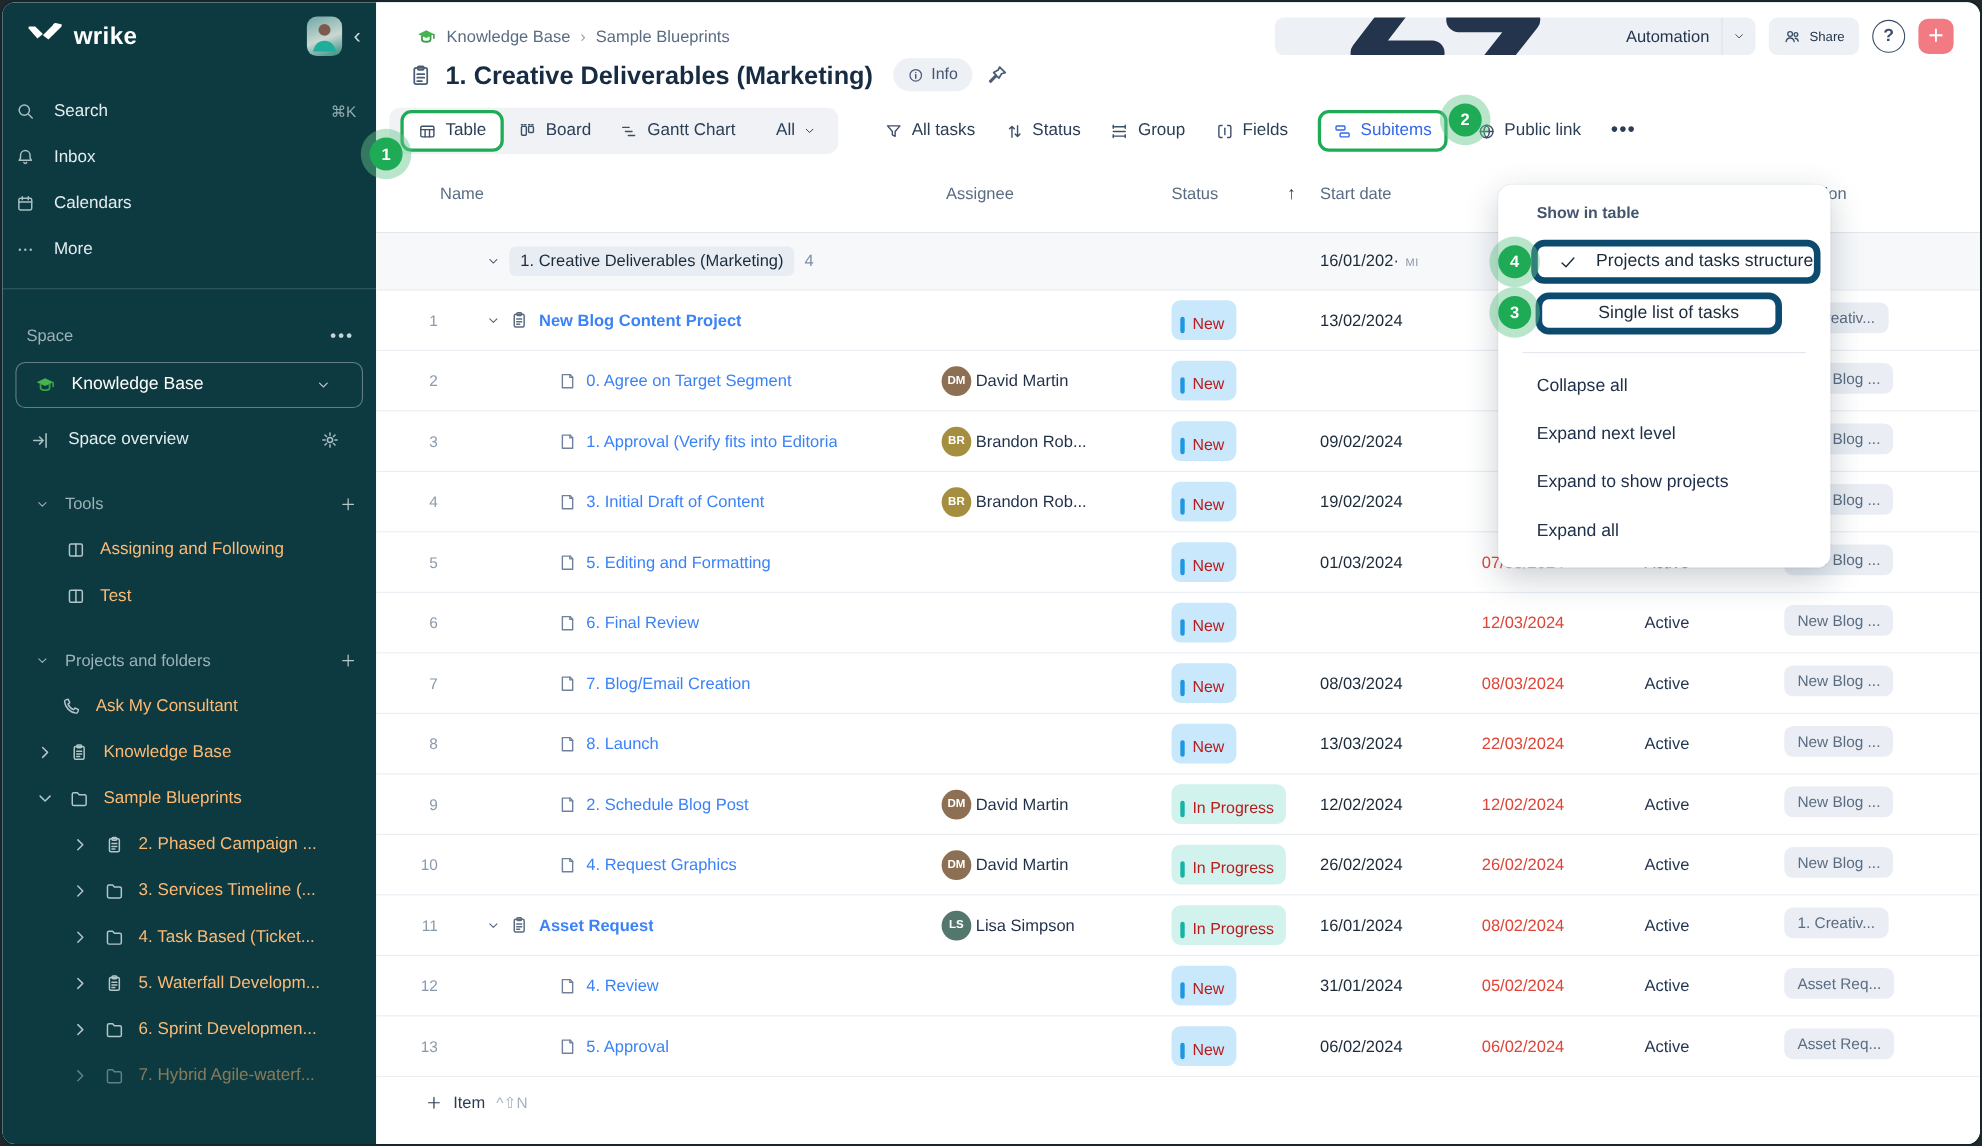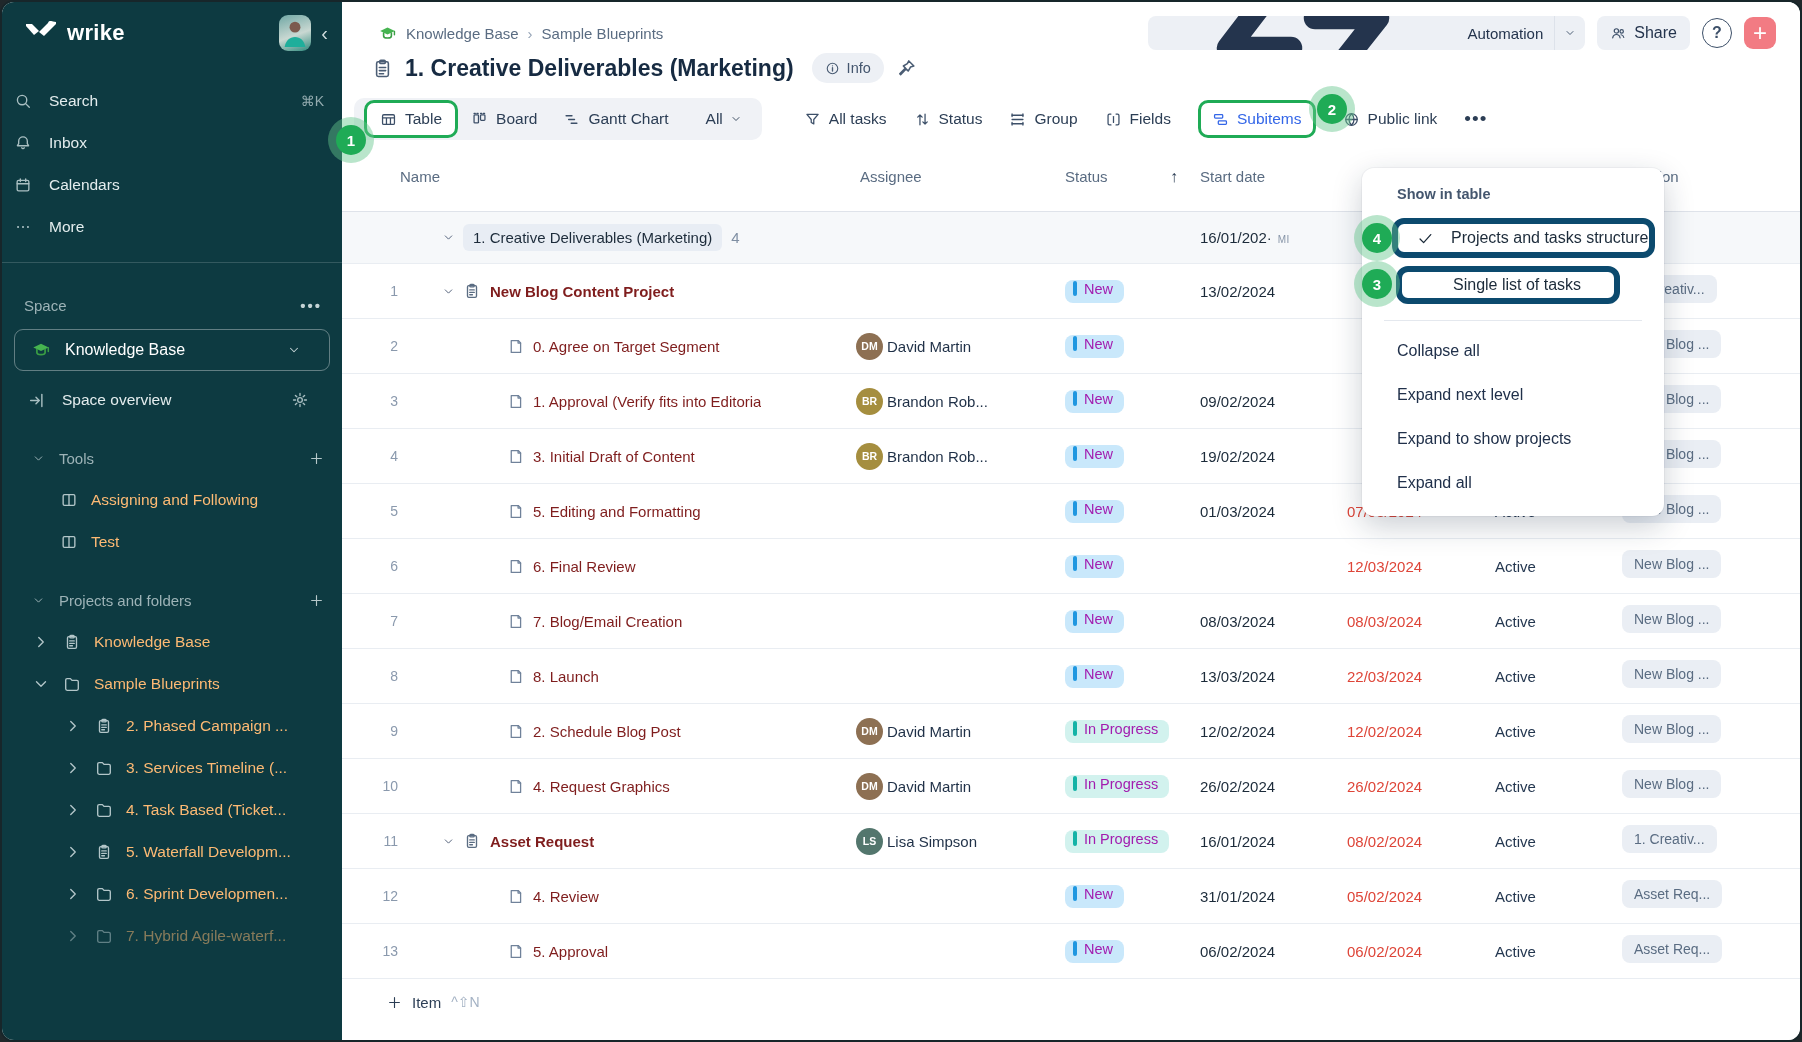--- a/index.html
+++ b/index.html
@@ -48,21 +48,21 @@
   .trow.selected{background:rgba(255,255,255,.14);}
   .trow.faded{opacity:.5;}
 
   
   .content{position:absolute;left:340px;top:0;right:0;bottom:0;background:#fff;}
   .crumb-row{display:flex;align-items:center;padding:20px 24px 0 36px;height:42px;}
   .crumb{display:flex;align-items:center;gap:9px;font-size:15px;color:#5a6c82;}
   .crumb .ic{width:19px;height:19px;}
   .crumb .sep{color:#93a2b5;font-size:15px;}
   .hdr-actions{margin-left:auto;display:flex;align-items:center;gap:12px;}
-  .pill-btn{display:inline-flex;align-items:center;gap:8px;background:#edf0f5;border-radius:8px;height:34px;padding:0 13px;font-size:16px;color:#24344d;cursor:pointer;}
+  .pill-btn{display:inline-flex;align-items:center;gap:8px;background:#edf0f5;border-radius:8px;height:34px;padding:0 13px;font-size:12px;color:#24344d;cursor:pointer;}
   .pill-btn .ic{width:16px;height:16px;color:#3c4f68;}
   .split{display:inline-flex;align-items:stretch;background:#edf0f5;border-radius:8px;overflow:hidden;}
   .split .main{display:inline-flex;align-items:center;gap:8px;padding:0 11px;height:34px;font-size:15px;color:#24344d;cursor:pointer;}
   .split .caret{display:inline-flex;align-items:center;padding:0 9px;border-left:1px solid #dde2ea;cursor:pointer;}
   .split .caret .ic{width:12px;height:12px;color:#3c4f68;}
   .help-btn{width:30px;height:30px;border-radius:50%;border:1.6px solid #3c4f68;color:#3c4f68;display:flex;align-items:center;justify-content:center;font-size:16px;font-weight:700;cursor:pointer;}
   .add-btn{width:32px;height:32px;border-radius:9px;background:#f27b83;color:#fff;display:flex;align-items:center;justify-content:center;font-size:24px;font-weight:400;cursor:pointer;}
   .title-row{display:flex;align-items:center;gap:12px;padding:6px 24px 0 30px;height:42px;}
   .title-row .ic{width:21px;height:21px;color:#4b5d74;}
   .page-title{font-size:23px;font-weight:700;color:#172b42;}
@@ -92,28 +92,28 @@
   .thead .h-pad{padding-left:8px;}
   .thead .h-sort{justify-self:end;margin-right:14px;font-size:16px;color:#2c3e55;}
   .thead .h-loc{padding-left:57px;}
   .trow2{height:55px;border-bottom:1px solid #e9edf2;}
   .trow2.root{height:52px;background:#f6f8fa;}
   .c-num{text-align:right;padding-right:14px;font-size:14px;color:#8a99ad;}
   .c-name{display:flex;align-items:center;min-width:0;}
   .c-name .chev{width:13px;height:13px;color:#53627a;margin-left:30px;flex:none;cursor:pointer;}
   .c-name .ric{width:18px;height:18px;color:#5a6c82;margin-left:8px;flex:none;}
   .c-name .ric.t2{margin-left:95px;width:17px;height:17px;color:#70829a;}
-  .c-name .nm{margin-left:9px;font-size:15px;color:#7f1d1d;white-space:nowrap;overflow:hidden;text-overflow:ellipsis;}
+  .c-name .nm{margin-left:9px;font-size:15px;color:#3b82f6;white-space:nowrap;overflow:hidden;text-overflow:ellipsis;}
   .c-name .nm.bold{font-weight:700;}
   .name-pill{margin-left:8px;background:#e8edf4;border-radius:6px;padding:5px 10px;font-size:15px;color:#1c2b3a;white-space:nowrap;}
   .c-count{margin-left:9px;color:#7f8fa3;font-size:15px;}
   .c-assignee{display:flex;align-items:center;gap:4px;min-width:0;padding-left:4px;text-align:center;}
   .avatar{width:27px;height:27px;border-radius:50%;color:#fff;font-size:10.5px;font-weight:700;display:flex;align-items:center;justify-content:center;flex:none;}
   .c-assignee .an{font-size:15px;color:#1f3047;white-space:nowrap;overflow:hidden;text-overflow:ellipsis;}
-  .status-pill{display:inline-flex;align-items:center;gap:7px;margin-left:8px;padding:1px 11px 6px 8px;border-radius:8px;font-size:14.5px;color:#a21caf;cursor:pointer;}
+  .status-pill{display:inline-flex;align-items:center;gap:7px;margin-left:8px;padding:14px 11px 6px 8px;border-radius:8px;font-size:14.5px;color:#b91c1c;cursor:pointer;}
   .status-pill .bar{width:4px;height:15px;border-radius:2px;}
   .st-new{background:#c9e8fb;}.st-new .bar{background:#1f97e0;}
   .st-prog{background:#d2f2ee;}.st-prog .bar{background:#14b3a6;}
   .c-start{padding-left:8px;font-size:15px;color:#1c2b3a;white-space:nowrap;}
   .c-start .mi{font-size:10px;color:#8795a8;margin-left:6px;letter-spacing:.5px;}
   .c-due{padding-left:55px;font-size:15px;color:#de4538;white-space:nowrap;}
   .c-active{padding-left:38px;font-size:15px;color:#243750;}
   .c-loc{padding-left:57px;}
   .loc-pill{display:inline-block;background:#eaeef4;color:#5a6c82;border-radius:8px;padding:6px 12px;font-size:14px;max-width:118px;white-space:nowrap;overflow:hidden;text-overflow:ellipsis;cursor:pointer;}
   .tfoot{display:flex;align-items:center;height:46px;padding-left:45px;gap:10px;}
@@ -277,20 +277,29 @@
             </svg>
           </span>
           <span class="lbl">Projects and folders</span>
           <span class="ic plus">
             <svg viewBox="0 0 20 20">
               <path d="M10 3.5v13M3.5 10h13"></path>
             </svg>
           </span>
         </div>
         <div class="trow lvl1">
+          <span class="nochev"></span>
+          <span class="ic">
+            <svg viewBox="0 0 20 20">
+              <path d="M4.2 3.6 6.6 3l1.6 3.4-1.7 1.5a10 10 0 0 0 5.6 5.6l1.5-1.7L17 13.4l-.6 2.4c-.2.8-1 1.3-1.8 1.2C8.6 16.4 3.6 11.4 3 5.4c-.1-.8.4-1.6 1.2-1.8z"></path>
+            </svg>
+          </span>
+          <span class="lbl">Ask My Consultant</span>
+        </div>
+        <div class="trow lvl1">
           <span class="ic chev">
             <svg viewBox="0 0 20 20">
               <path d="M7.5 5l5 5-5 5"></path>
             </svg>
           </span>
           <span class="ic">
             <svg viewBox="0 0 20 20">
               <rect x="5" y="4" width="10" height="13" rx="1.5"></rect>
               <rect x="7.6" y="2.6" width="4.8" height="2.8" rx="1"></rect>
               <path d="M7.5 8.8h5M7.5 11.6h5M7.5 14.2h3"></path>

